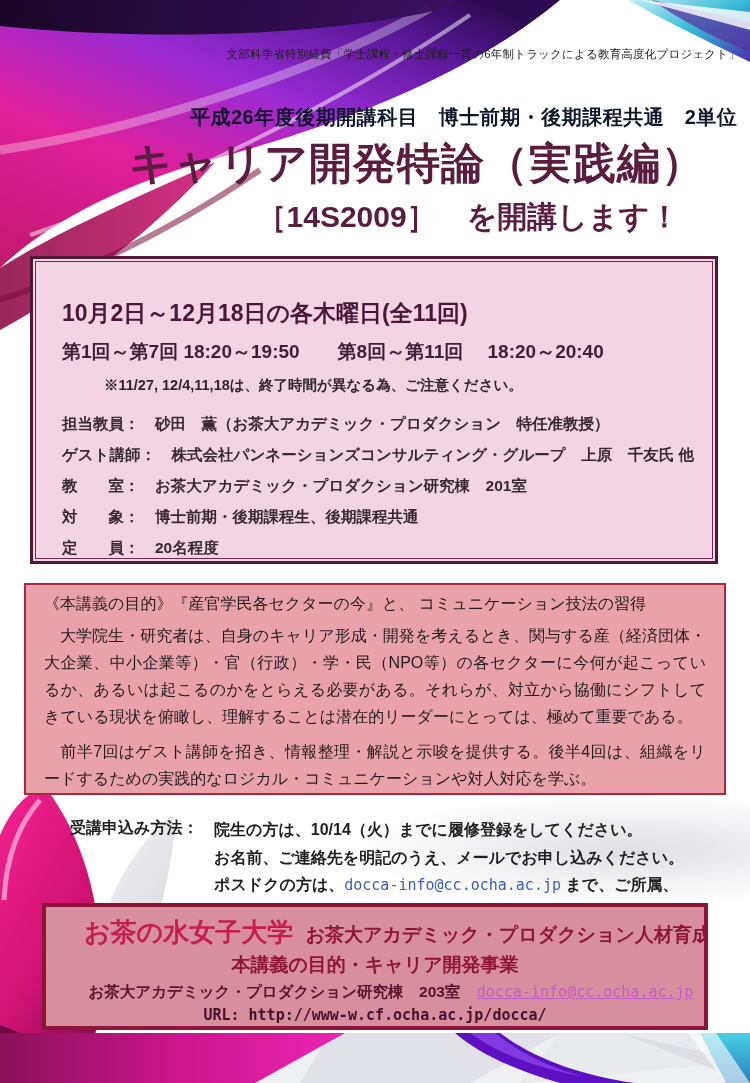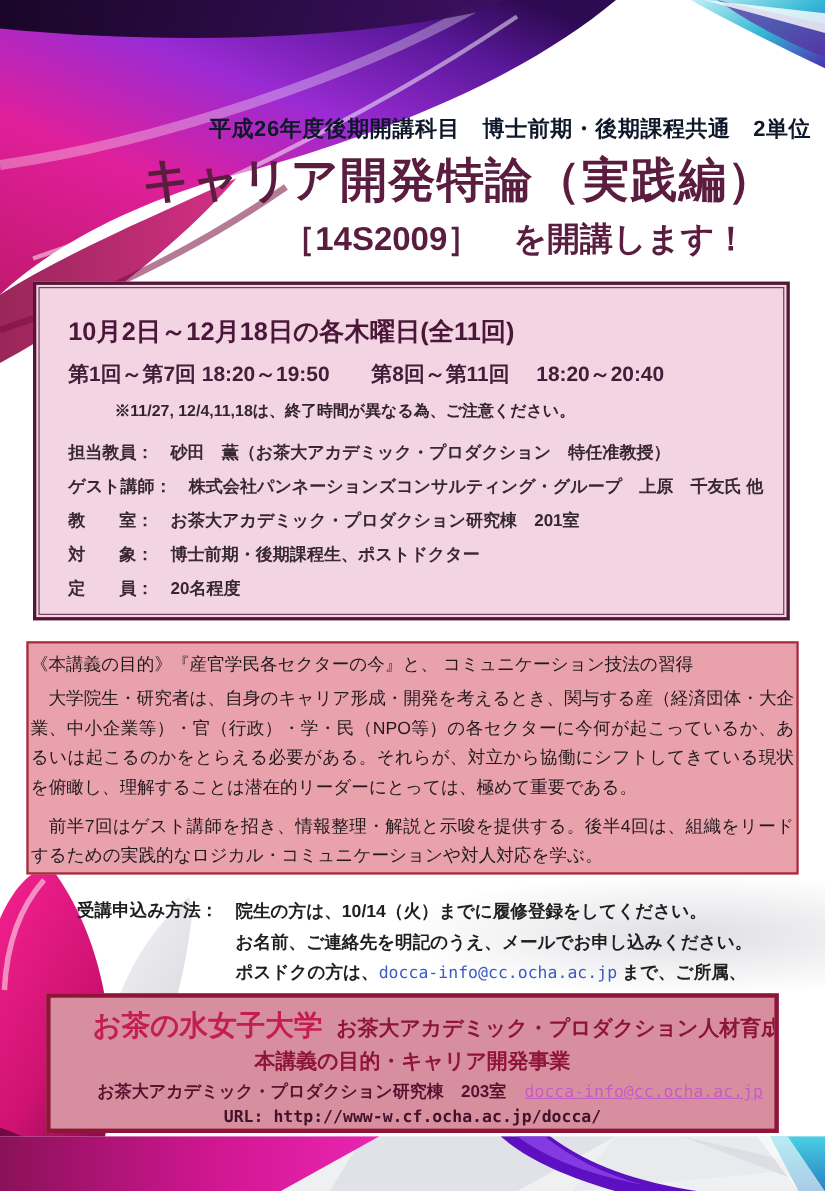--- a/index.html
+++ b/index.html
@@ -27,31 +27,31 @@
     position:absolute; top:197px; left:190px; width:556px; text-align:center;
     font-size:30px; font-weight:bold; color:#5a1d3f; white-space:nowrap;
   }
   
   .schedule-box {
     position:absolute; left:30px; top:256px; width:688px; height:308px;
     background:#f3d4e3; border:3px solid #521737; z-index:2;
   }
   .schedule-inner {
     position:absolute; inset:2px; border:1px solid #6d2a4e;
-    padding:24px 20px 0 26px; color:#38282f;
+    padding:36px 20px 0 26px; color:#38282f;
   }
   .sched-heading { font-size:23px; font-weight:bold; color:#4b1738; margin-bottom:10px; white-space:nowrap; }
   .sched-times   { font-size:19px; font-weight:bold; color:#3f2038; margin-bottom:11px; white-space:nowrap; }
   .sched-note    { font-size:14.5px; font-weight:bold; color:#33242c; padding-left:42px; margin-bottom:13px; white-space:nowrap; }
   .sched-row     { font-size:15.5px; font-weight:bold; line-height:31px; white-space:nowrap; }
   
   .objective-box {
     position:absolute; left:24px; top:583px; width:702px; height:212px;
     background:#e9a2ab; border:2px solid #a62a3c; z-index:2;
-    padding:9px 2px; color:#241a1e; overflow:hidden;
+    padding:9px 18px; color:#241a1e; overflow:hidden;
   }
   .obj-heading { font-size:16px; margin-bottom:7px; }
   .obj-p { font-size:16px; line-height:27px; text-align:justify; }
   .obj-p + .obj-p { margin-top:8px; }
   
   .application { position:absolute; left:0; top:816px; width:750px; height:86px; z-index:2;
     font-weight:bold; color:#1f1f1f; }
   .app-label { position:absolute; left:70px; top:2px; font-size:16px; }
   .app-lines { position:absolute; left:214px; top:0; font-size:16px; line-height:27.5px; }
   .email-blue {
@@ -160,33 +160,34 @@
     <polygon points="620,0 750,50 750,30" fill="#dcdee4"></polygon>
     <polygon points="0,0 345,0 255,50 0,50" fill="url(#gStripM)"></polygon>
     <path d="M455,0 L500,0 C535,26 580,42 635,50 L560,50 C512,36 478,20 455,0 Z" fill="#5c10c2"></path>
     <path d="M470,0 L495,0 C520,20 550,35 585,44 C540,36 500,22 470,0 Z" fill="#8f45e8" opacity="0.8"></path>
     <polygon points="700,0 750,0 750,50 726,50" fill="url(#gStripT)"></polygon>
     <polygon points="688,0 716,0 750,50 726,50" fill="#ffffff" opacity="0.6"></polygon>
   </svg>
 
   <div class="gray-wash"></div>
 
+  <div class="funding-note">文部科学省特別経費「学士課程・修士課程一貫の6年制トラックによる教育高度化プロジェクト」</div>
   <div class="subtitle">平成26年度後期開講科目　博士前期・後期課程共通　2単位</div>
   <div class="main-title">キャリア開発特論（実践編）</div>
   <div class="main-title2">［14S2009］　を開講します！</div>
 
   <div class="schedule-box">
     <div class="schedule-inner">
       <div class="sched-heading">10月2日～12月18日の各木曜日(全11回)</div>
       <div class="sched-times">第1回～第7回 18:20～19:50　　第8回～第11回　 18:20～20:40</div>
       <div class="sched-note">※11/27, 12/4,11,18は、終了時間が異なる為、ご注意ください。</div>
       <div class="sched-row">担当教員：　砂田　薫（お茶大アカデミック・プロダクション　特任准教授）</div>
       <div class="sched-row">ゲスト講師：　株式会社パンネーションズコンサルティング・グループ　上原　千友氏 他</div>
       <div class="sched-row">教　　室：　お茶大アカデミック・プロダクション研究棟　201室</div>
-      <div class="sched-row">対　　象：　博士前期・後期課程生、ポストドクター</div>
+      <div class="sched-row">対　　象：　博士前期・後期課程生、後期課程共通</div>
       <div class="sched-row">定　　員：　20名程度</div>
     </div>
   </div>
 
   <div class="objective-box">
     <div class="obj-heading">《本講義の目的》『産官学民各セクターの今』と、 コミュニケーション技法の習得</div>
     <div class="obj-p">　大学院生・研究者は、自身のキャリア形成・開発を考えるとき、関与する産（経済団体・大企業、中小企業等）・官（行政）・学・民（NPO等）の各セクターに今何が起こっているか、あるいは起こるのかをとらえる必要がある。それらが、対立から協働にシフトしてきている現状を俯瞰し、理解することは潜在的リーダーにとっては、極めて重要である。</div>
     <div class="obj-p">　前半7回はゲスト講師を招き、情報整理・解説と示唆を提供する。後半4回は、組織をリードするための実践的なロジカル・コミュニケーションや対人対応を学ぶ。</div>
   </div>
 

